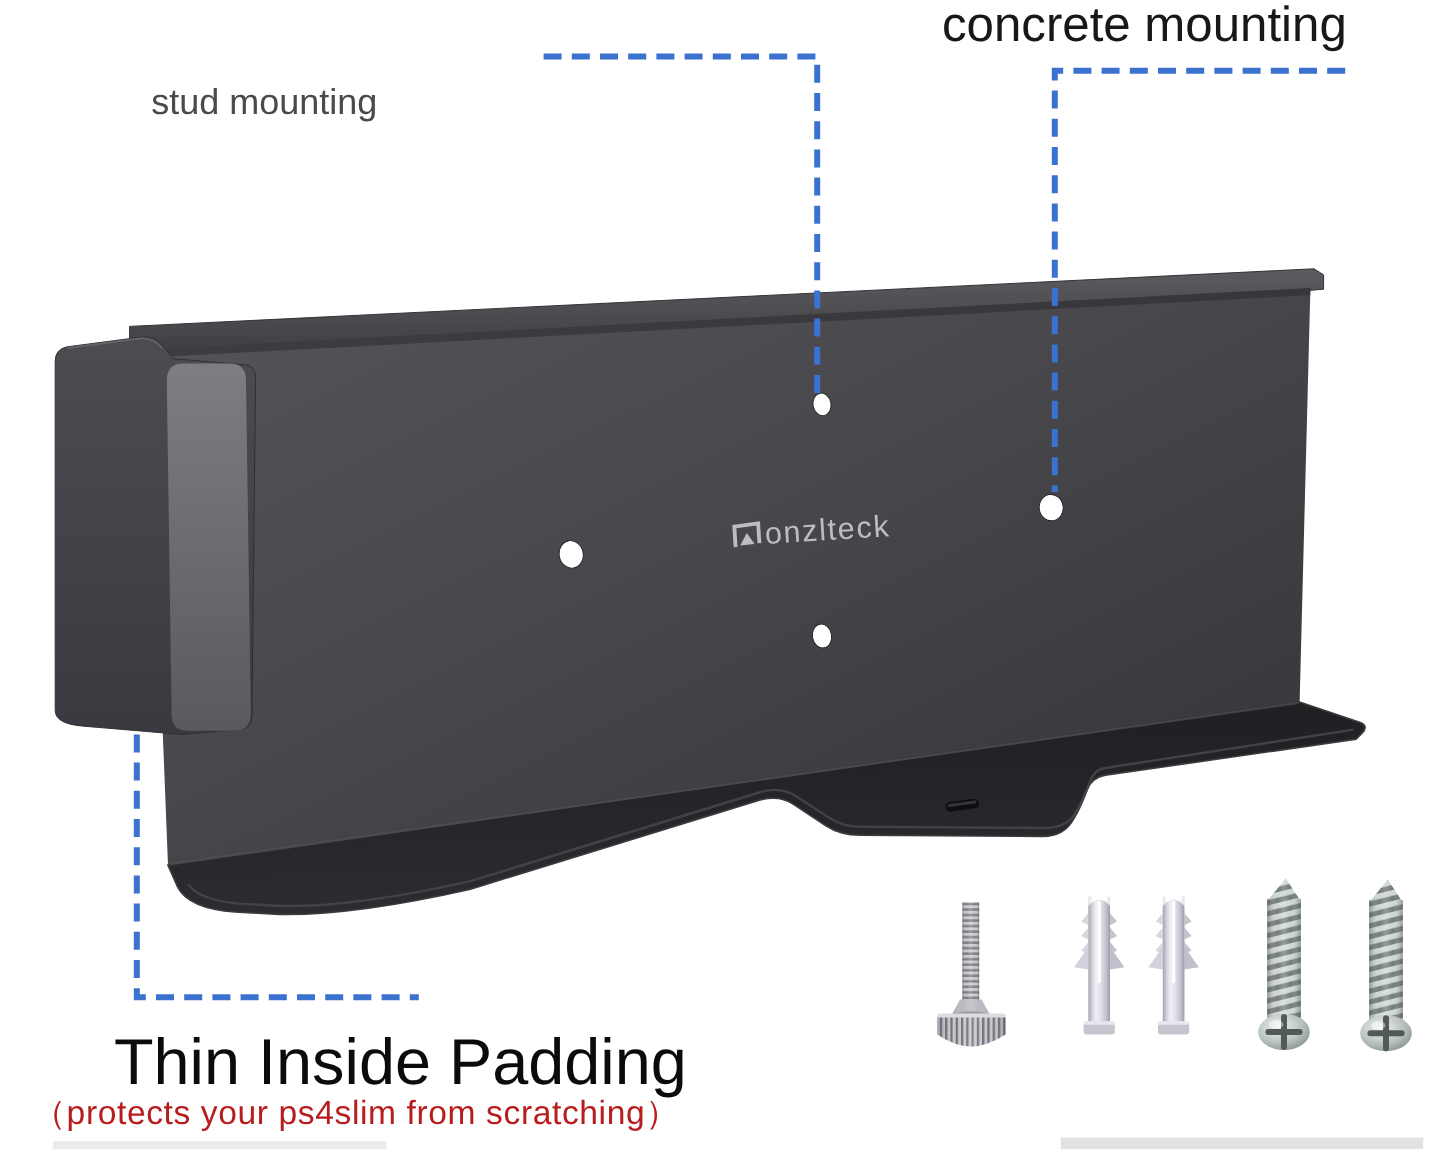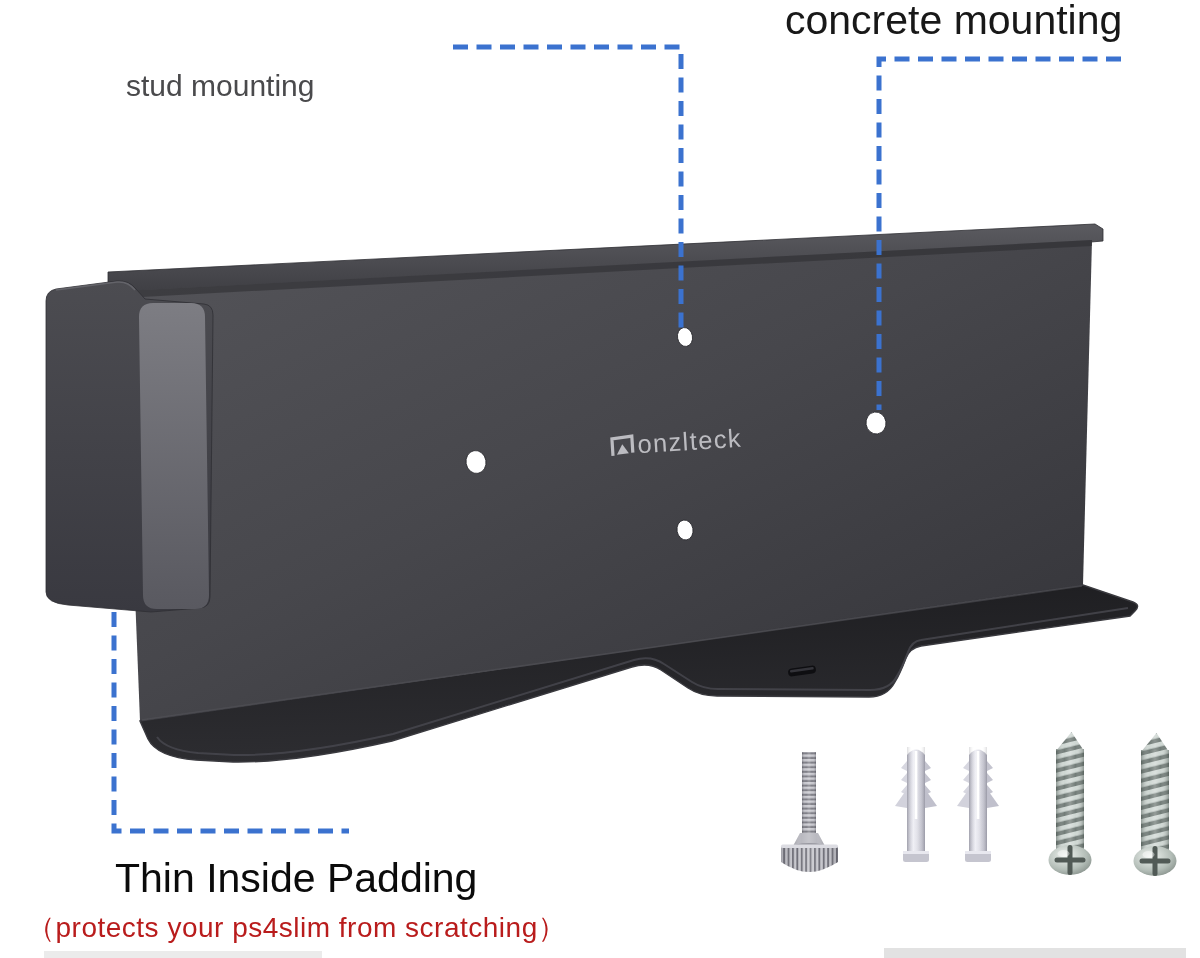--- a/index.html
+++ b/index.html
@@ -4,21 +4,21 @@
 <style>
   html,body{margin:0;padding:0;background:#ffffff;}
   .stage{
     position:relative;width:1200px;height:958px;background:#ffffff;overflow:hidden;
     font-family:"Liberation Sans",sans-serif;
   }
   .stage svg{position:absolute;left:0;top:0;}
   .lbl{position:absolute;white-space:nowrap;line-height:1.08;}
   .lbl-stud{left:126px;top:27px;font-size:30px;margin-top:43px;}
   .lbl-concrete{left:785px;top:-2px;font-size:41px;}
-  .lbl-padding-title{left:95px;top:856px;font-size:41px;margin-left:20px;}
+  .lbl-padding-title{left:95px;top:856px;font-size:54px;}
   .lbl-padding-sub{left:27px;top:913px;font-size:28px;letter-spacing:.5px;}
   .lbl-handknob{left:726px;top:903px;font-size:37px;}
 </style>
 </head>
 <body>
 
 <div class="stage">
 
 <svg width="1200" height="958" viewBox="0 0 1200 958" aria-hidden="true">
   <defs>

